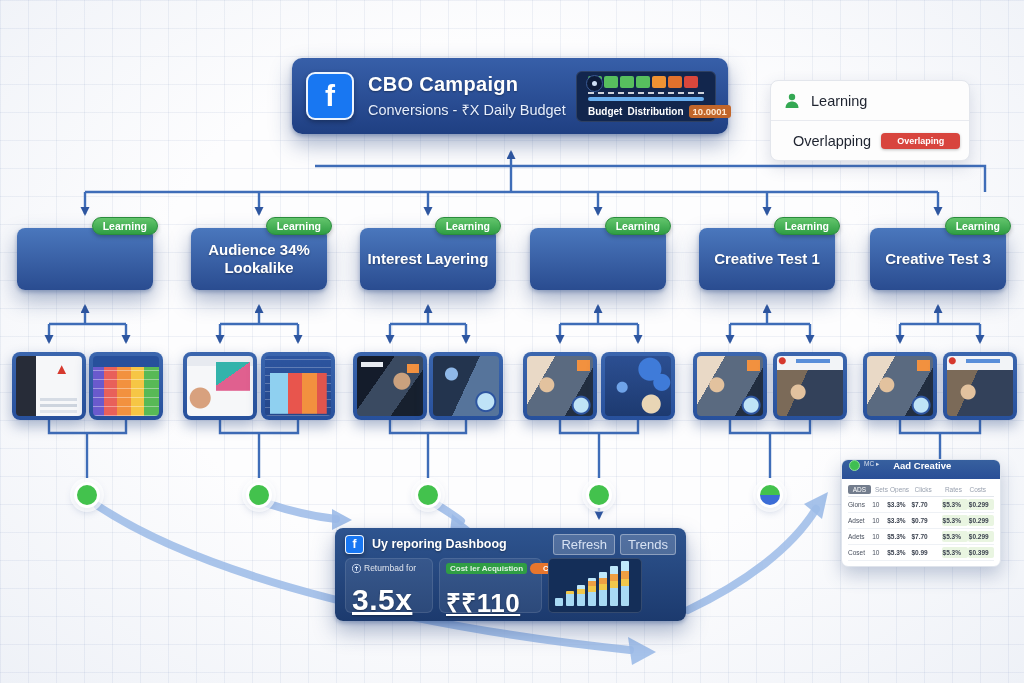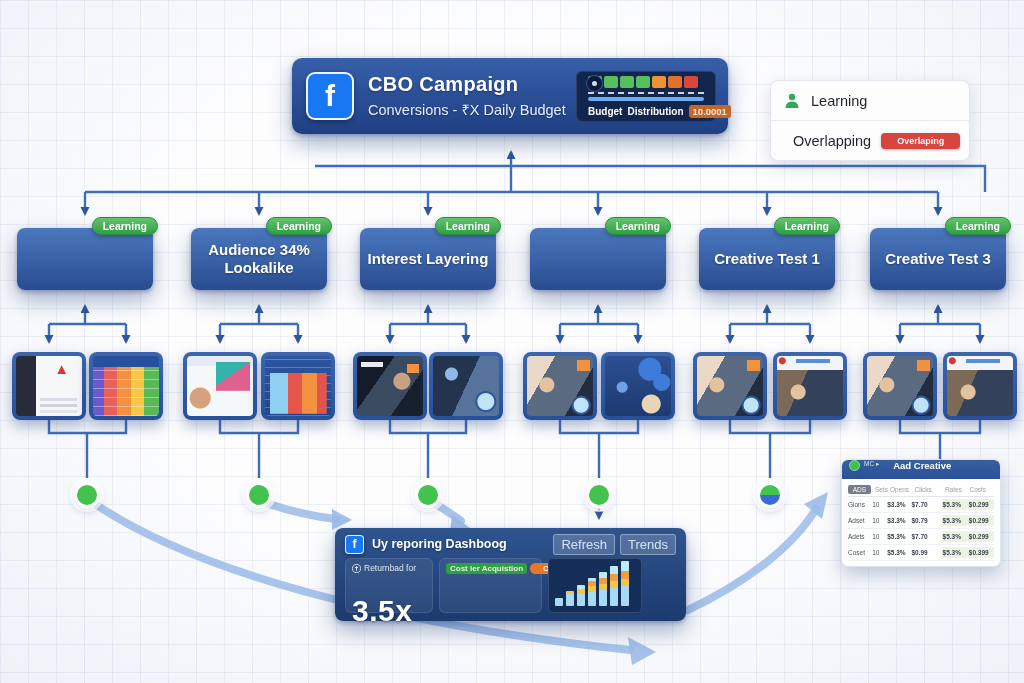--- a/index.html
+++ b/index.html
@@ -89,21 +89,21 @@
   .dot.pie{background:linear-gradient(180deg,#43c24d 0 50%,#3b6cd6 50% 100%);}
   
   .dashboard{left:335px;top:528px;width:351px;height:93px;z-index:3;border-radius:8px;padding:6px 10px;box-sizing:border-box;background:linear-gradient(180deg,#2e548f,#1c3a6e);}
   .dash-head{display:flex;align-items:center;gap:8px;height:20px;}
   .dash-title{font-size:12.5px;font-weight:bold;text-shadow:0 1px 2px rgba(0,0,0,.35);}
   .dash-btns{margin-left:auto;display:flex;gap:5px;}
   .dash-btn{background:rgba(255,255,255,.20);border:1px solid rgba(255,255,255,.40);border-radius:3px;color:#eaf2ff;font-size:13px;padding:2px 7px;filter:blur(.5px);opacity:.9;}
   .dash-body{display:flex;gap:6px;margin-top:4px;}
   .metric{background:rgba(255,255,255,.07);border:1px solid rgba(255,255,255,.10);border-radius:6px;padding:4px 6px;box-sizing:border-box;height:55px;}
   .m-label{font-size:8.5px;color:rgba(255,255,255,.85);display:flex;align-items:center;gap:3px;white-space:nowrap;}
-  .m-value{font-size:27px;font-weight:bold;letter-spacing:.5px;margin-top:21px;text-shadow:0 1px 2px rgba(0,0,0,.35);}
+  .m-value{font-size:27px;font-weight:bold;letter-spacing:.5px;margin-top:10px;text-shadow:0 1px 2px rgba(0,0,0,.35);text-decoration:underline;}
   .pill-green{background:#2f9e44;border-radius:3px;padding:1px 4px;font-size:8px;font-weight:bold;}
   .pill-orange{background:#e8762d;border-radius:6px;padding:1px 13px;font-size:7.5px;font-weight:bold;color:#fff;}
   .chart-box{width:94px;height:55px;background:#142e58;border:1px solid rgba(255,255,255,.14);border-radius:5px;display:flex;align-items:flex-end;gap:3px;padding:5px 6px 6px;box-sizing:border-box;}
   .chart-box .bar{width:8px;display:flex;flex-direction:column-reverse;border-radius:1px;overflow:hidden;}
   .chart-box .bar i{display:block;}
   
   .creative-panel{position:absolute;left:841px;top:459px;width:158px;z-index:3;background:#fff;border-radius:7px;overflow:hidden;box-shadow:0 8px 18px rgba(60,85,135,.30);border:1px solid #dfe4ec;}
   .cp-head{background:linear-gradient(180deg,#37609f,#2a4f96);height:19px;display:flex;align-items:flex-start;gap:4px;padding:0 7px;}
   .cp-dot{width:9px;height:9px;border-radius:50%;background:#3fbf52;border:1px solid #8fe09a;}
   .cp-tag{font-size:6.5px;color:rgba(255,255,255,.8);}
@@ -325,20 +325,21 @@
             </svg>
           <span>Returnbad for</span>
         </div>
         <div class="m-value" style="font-size:30px">3.5x</div>
       </div>
       <div class="metric" style="width:103px">
         <div class="m-label">
           <span class="pill-green">Cost ler Acquistion</span>
           <span class="pill-orange">CCU</span>
         </div>
+        <div class="m-value" style="font-size:26px">₹₹110</div>
       </div>
       <div class="chart-box">
           <div class="bar">
             <i style="background: rgb(168, 218, 244); height: 8px;"></i>
           </div>
           <div class="bar">
             <i style="background: rgb(168, 218, 244); height: 12px;"></i>
             <i style="background: rgb(242, 200, 75); height: 3px;"></i>
           </div>
           <div class="bar">

